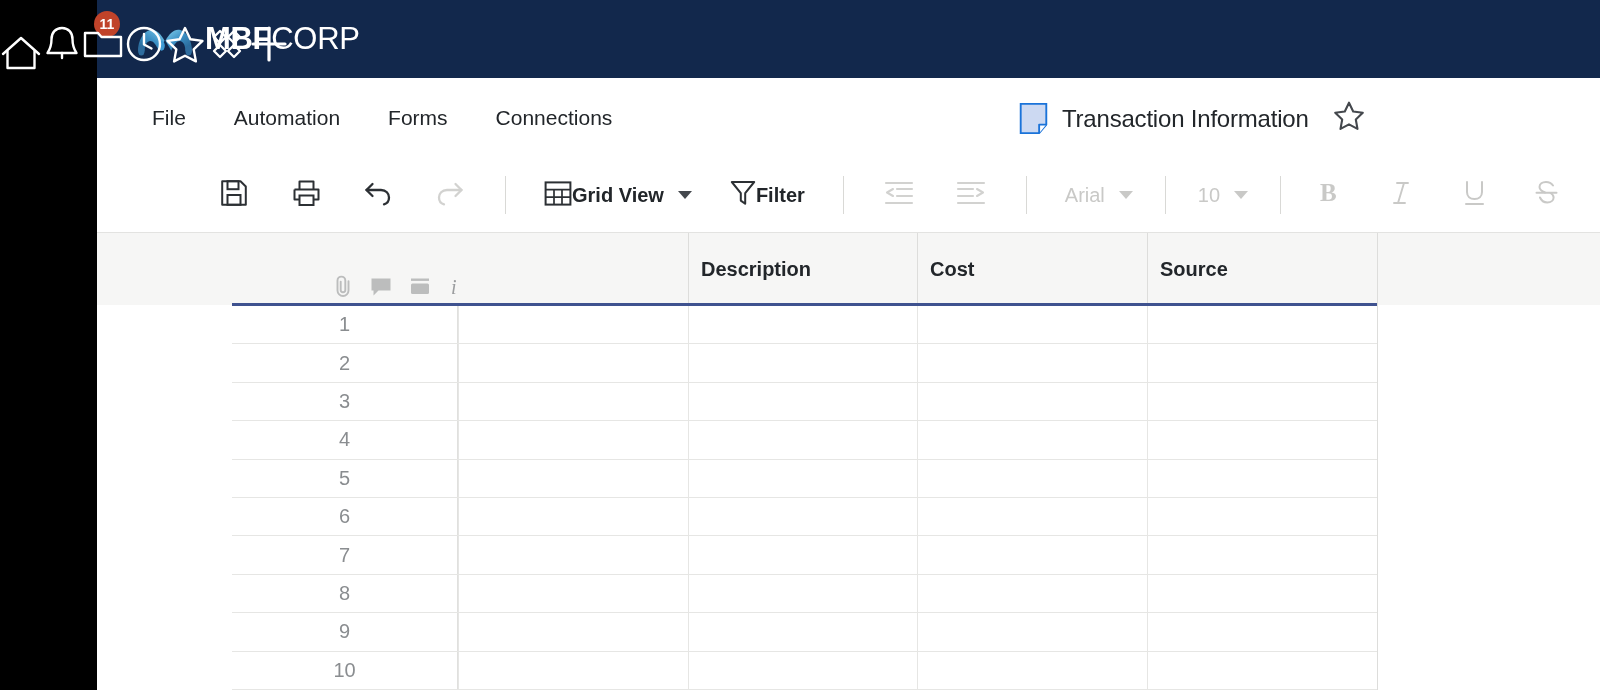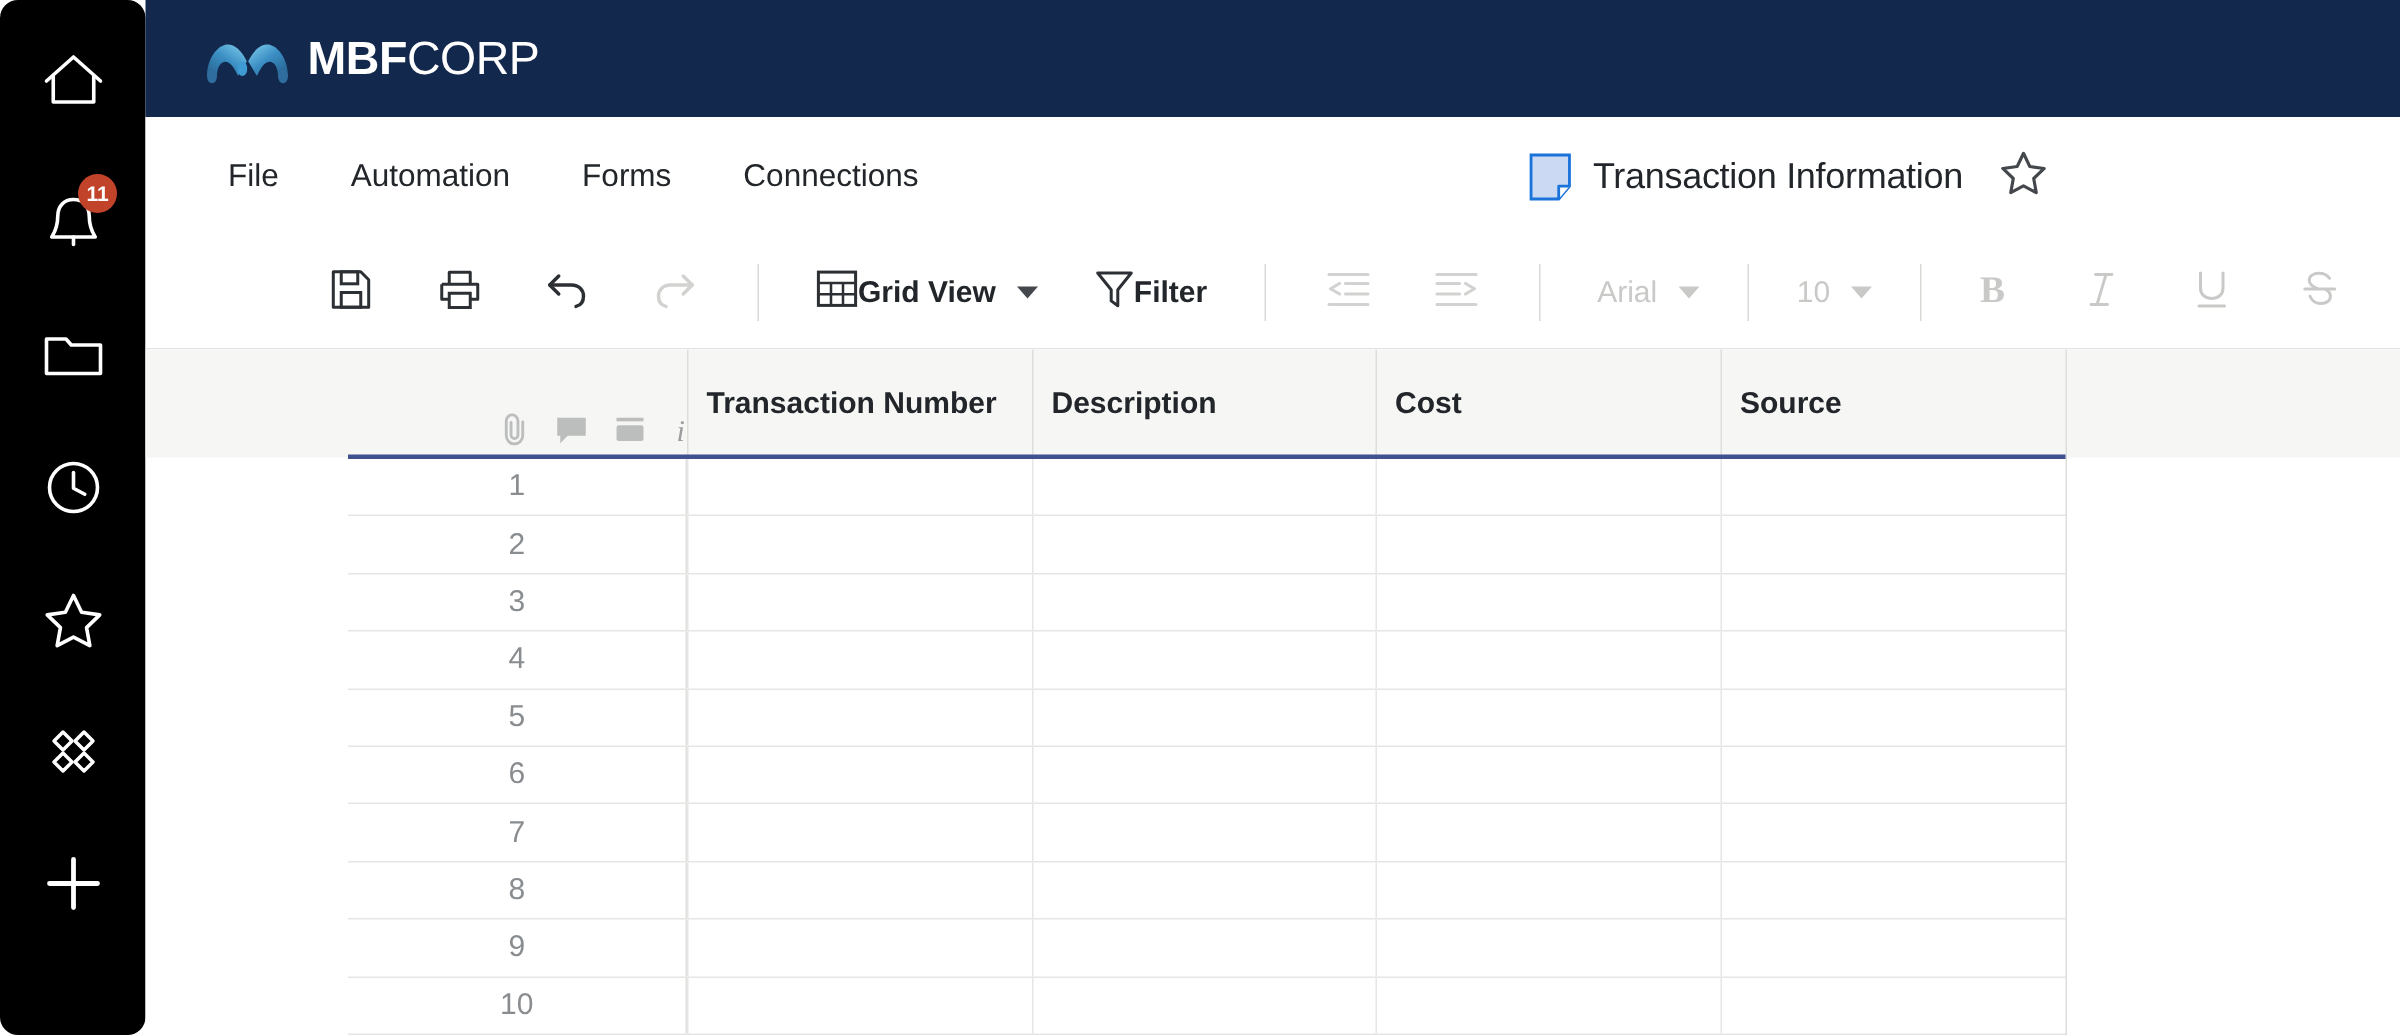--- a/index.html
+++ b/index.html
@@ -8,23 +8,22 @@
     overflow: hidden;
     background: #ffffff;
     font-family: "Liberation Sans", sans-serif;
     -webkit-font-smoothing: antialiased;
   }
   .app { position: relative; width: 1600px; height: 690px; display: flex; }
 
   
   .rail {
     width: 97px; height: 690px; background: #000000;
-    display: flex; flex-direction: column; align-items: center;
+    display: flex; flex-direction: row; align-items: flex-start;
     flex: 0 0 97px;
-    border-radius: 12px;
   }
   .rail-btn {
     width: 97px; height: 88px;
     display: flex; align-items: center; justify-content: center;
     position: relative; cursor: pointer;
   }
   .rail-btn svg { display: block; }
   .rail-badge {
     position: absolute;
     top: 11px; left: 52px;
@@ -473,23 +472,20 @@
               <rect x="2" y="6.5" width="18" height="10.5" rx="1.5" fill="#bcbdbd"></rect>
             </svg>
           </span>
           <span class="mi">
             <svg width="14" height="22" viewBox="0 0 14 22" fill="none">
               <text x="3" y="19" font-family="Liberation Serif, serif" font-style="italic" font-size="20" fill="#9b9d9f">i</text>
             </svg>
           </span>
         </div>
 
-        <div class="hdr-cell" style="left:361px; width:230px;">
-          <span class="txt">Transaction Number</span>
-        </div>
         <div class="hdr-cell" style="left:591px; width:229px;">
           <span class="txt">Description</span>
         </div>
         <div class="hdr-cell" style="left:820px; width:230px;">
           <span class="txt">Cost</span>
         </div>
         <div class="hdr-cell" style="left:1050px; width:231px;">
           <span class="txt">Source</span>
         </div>
 

